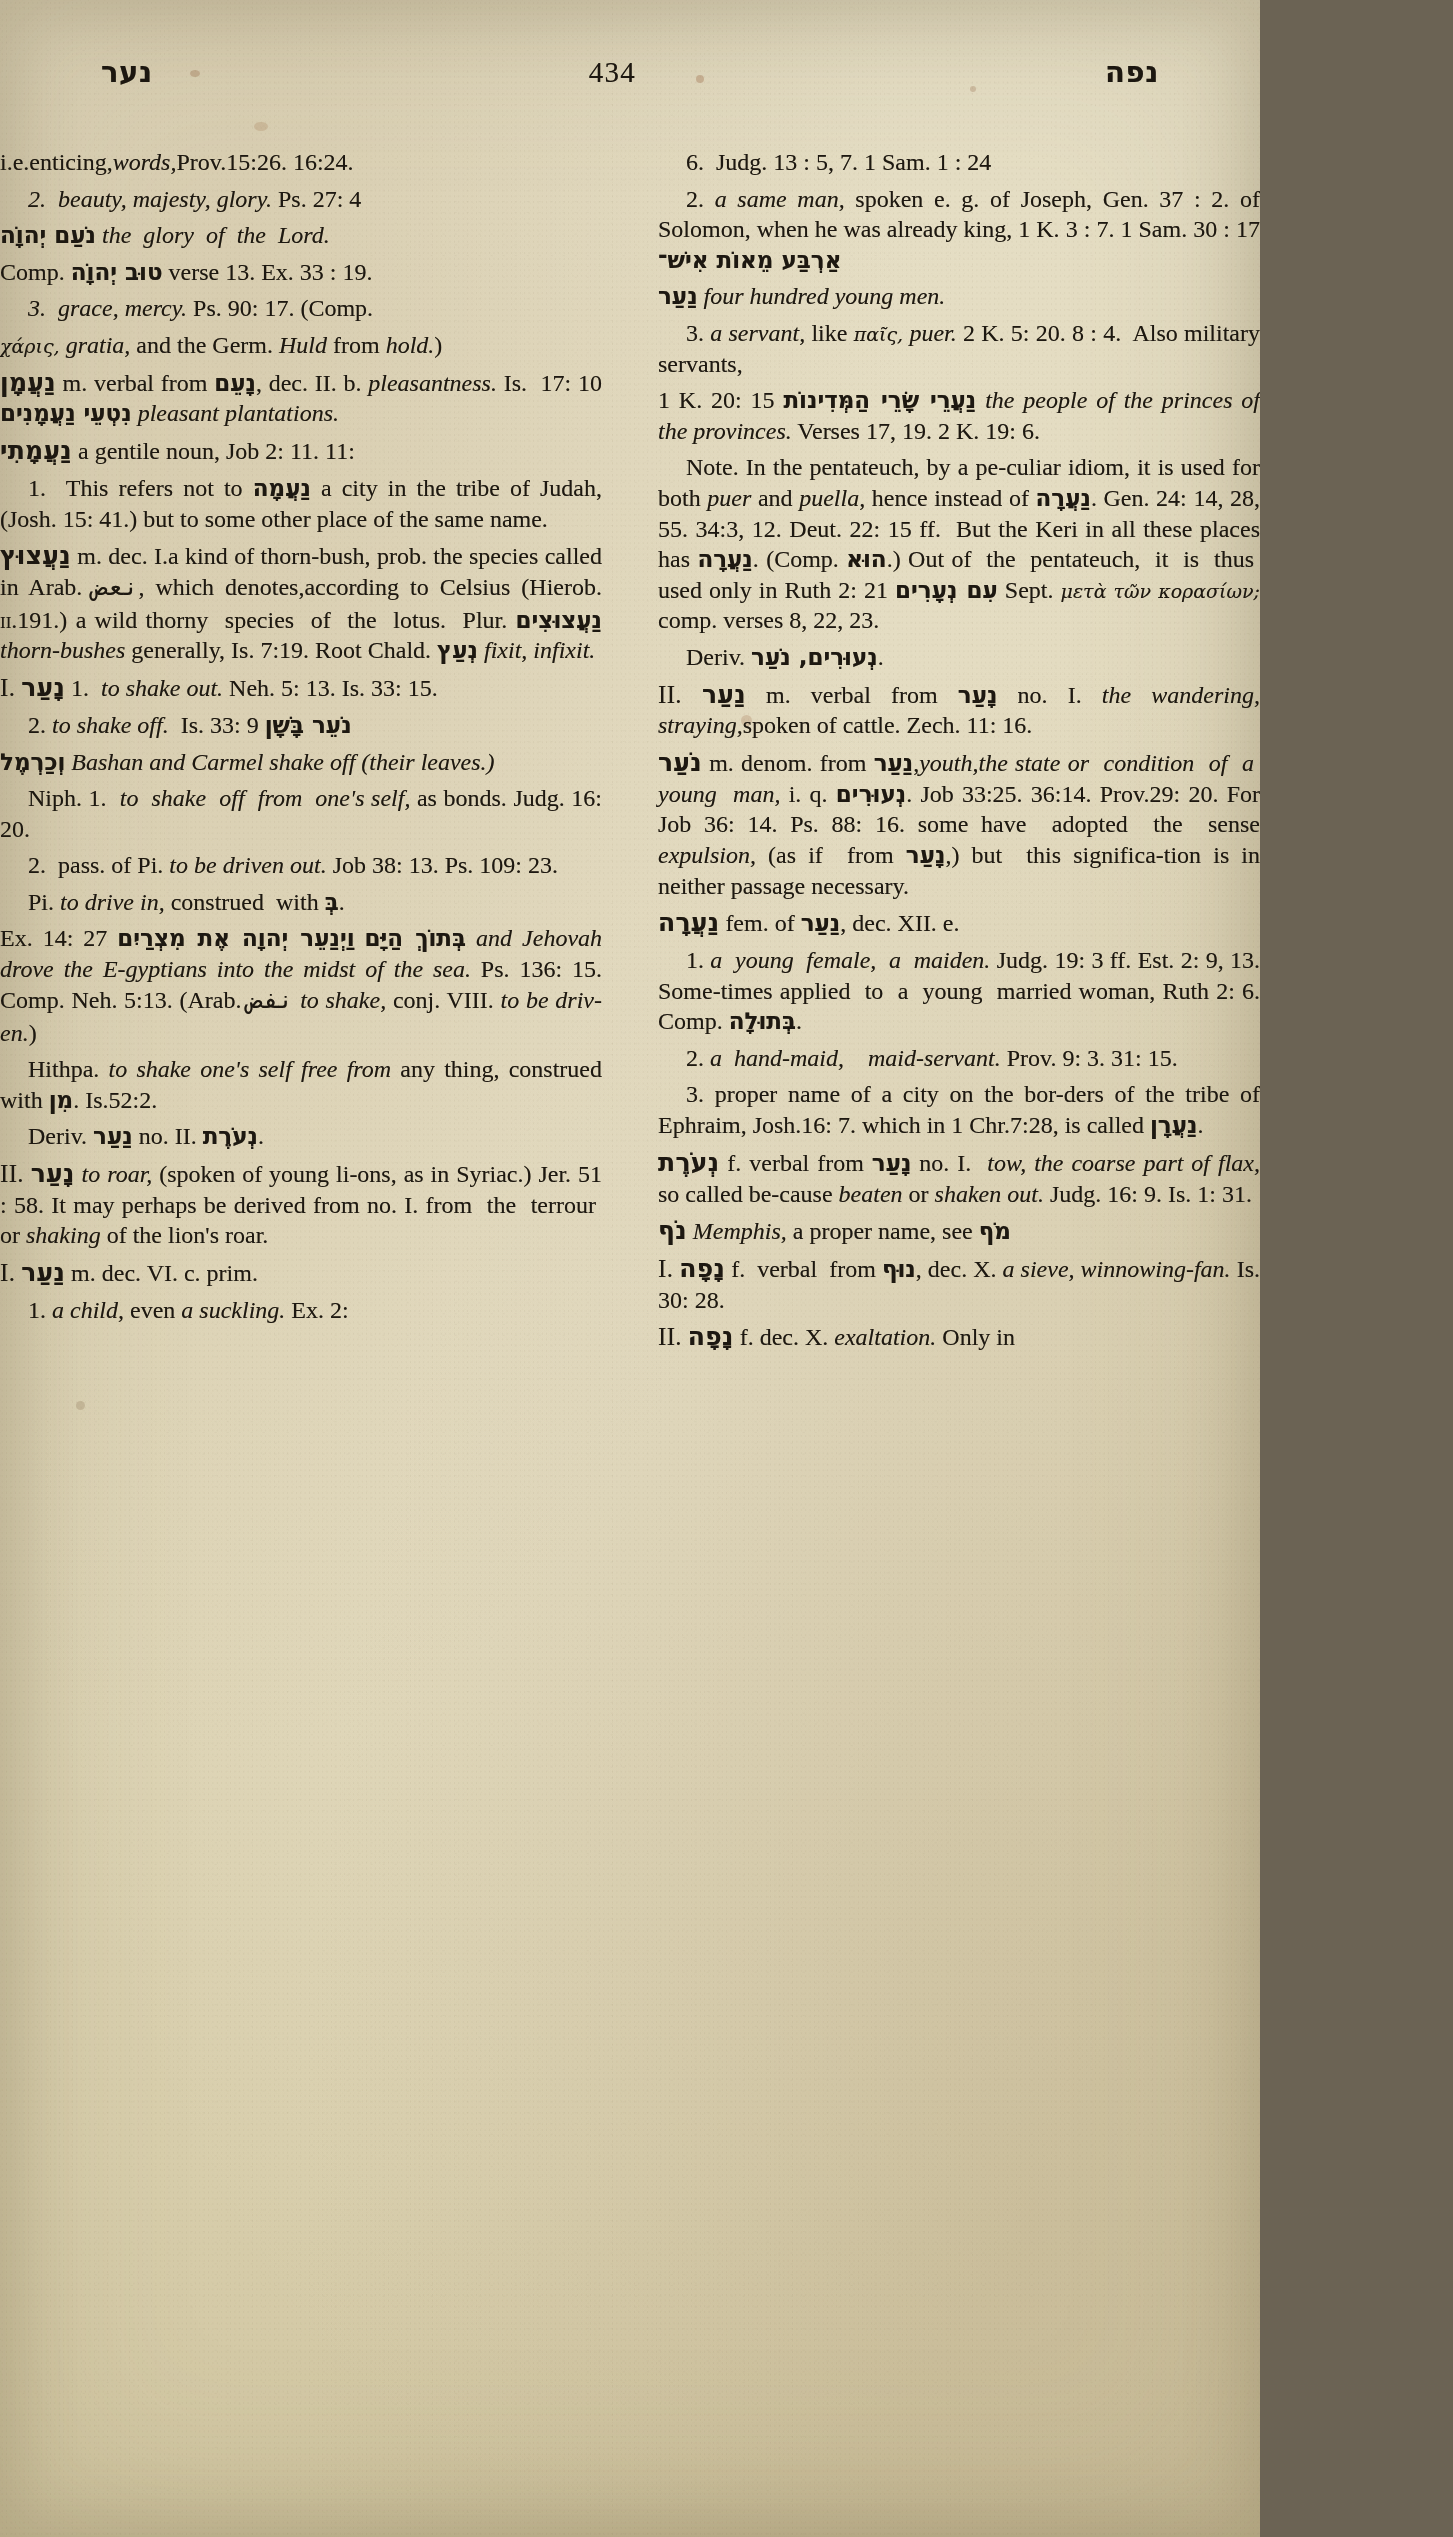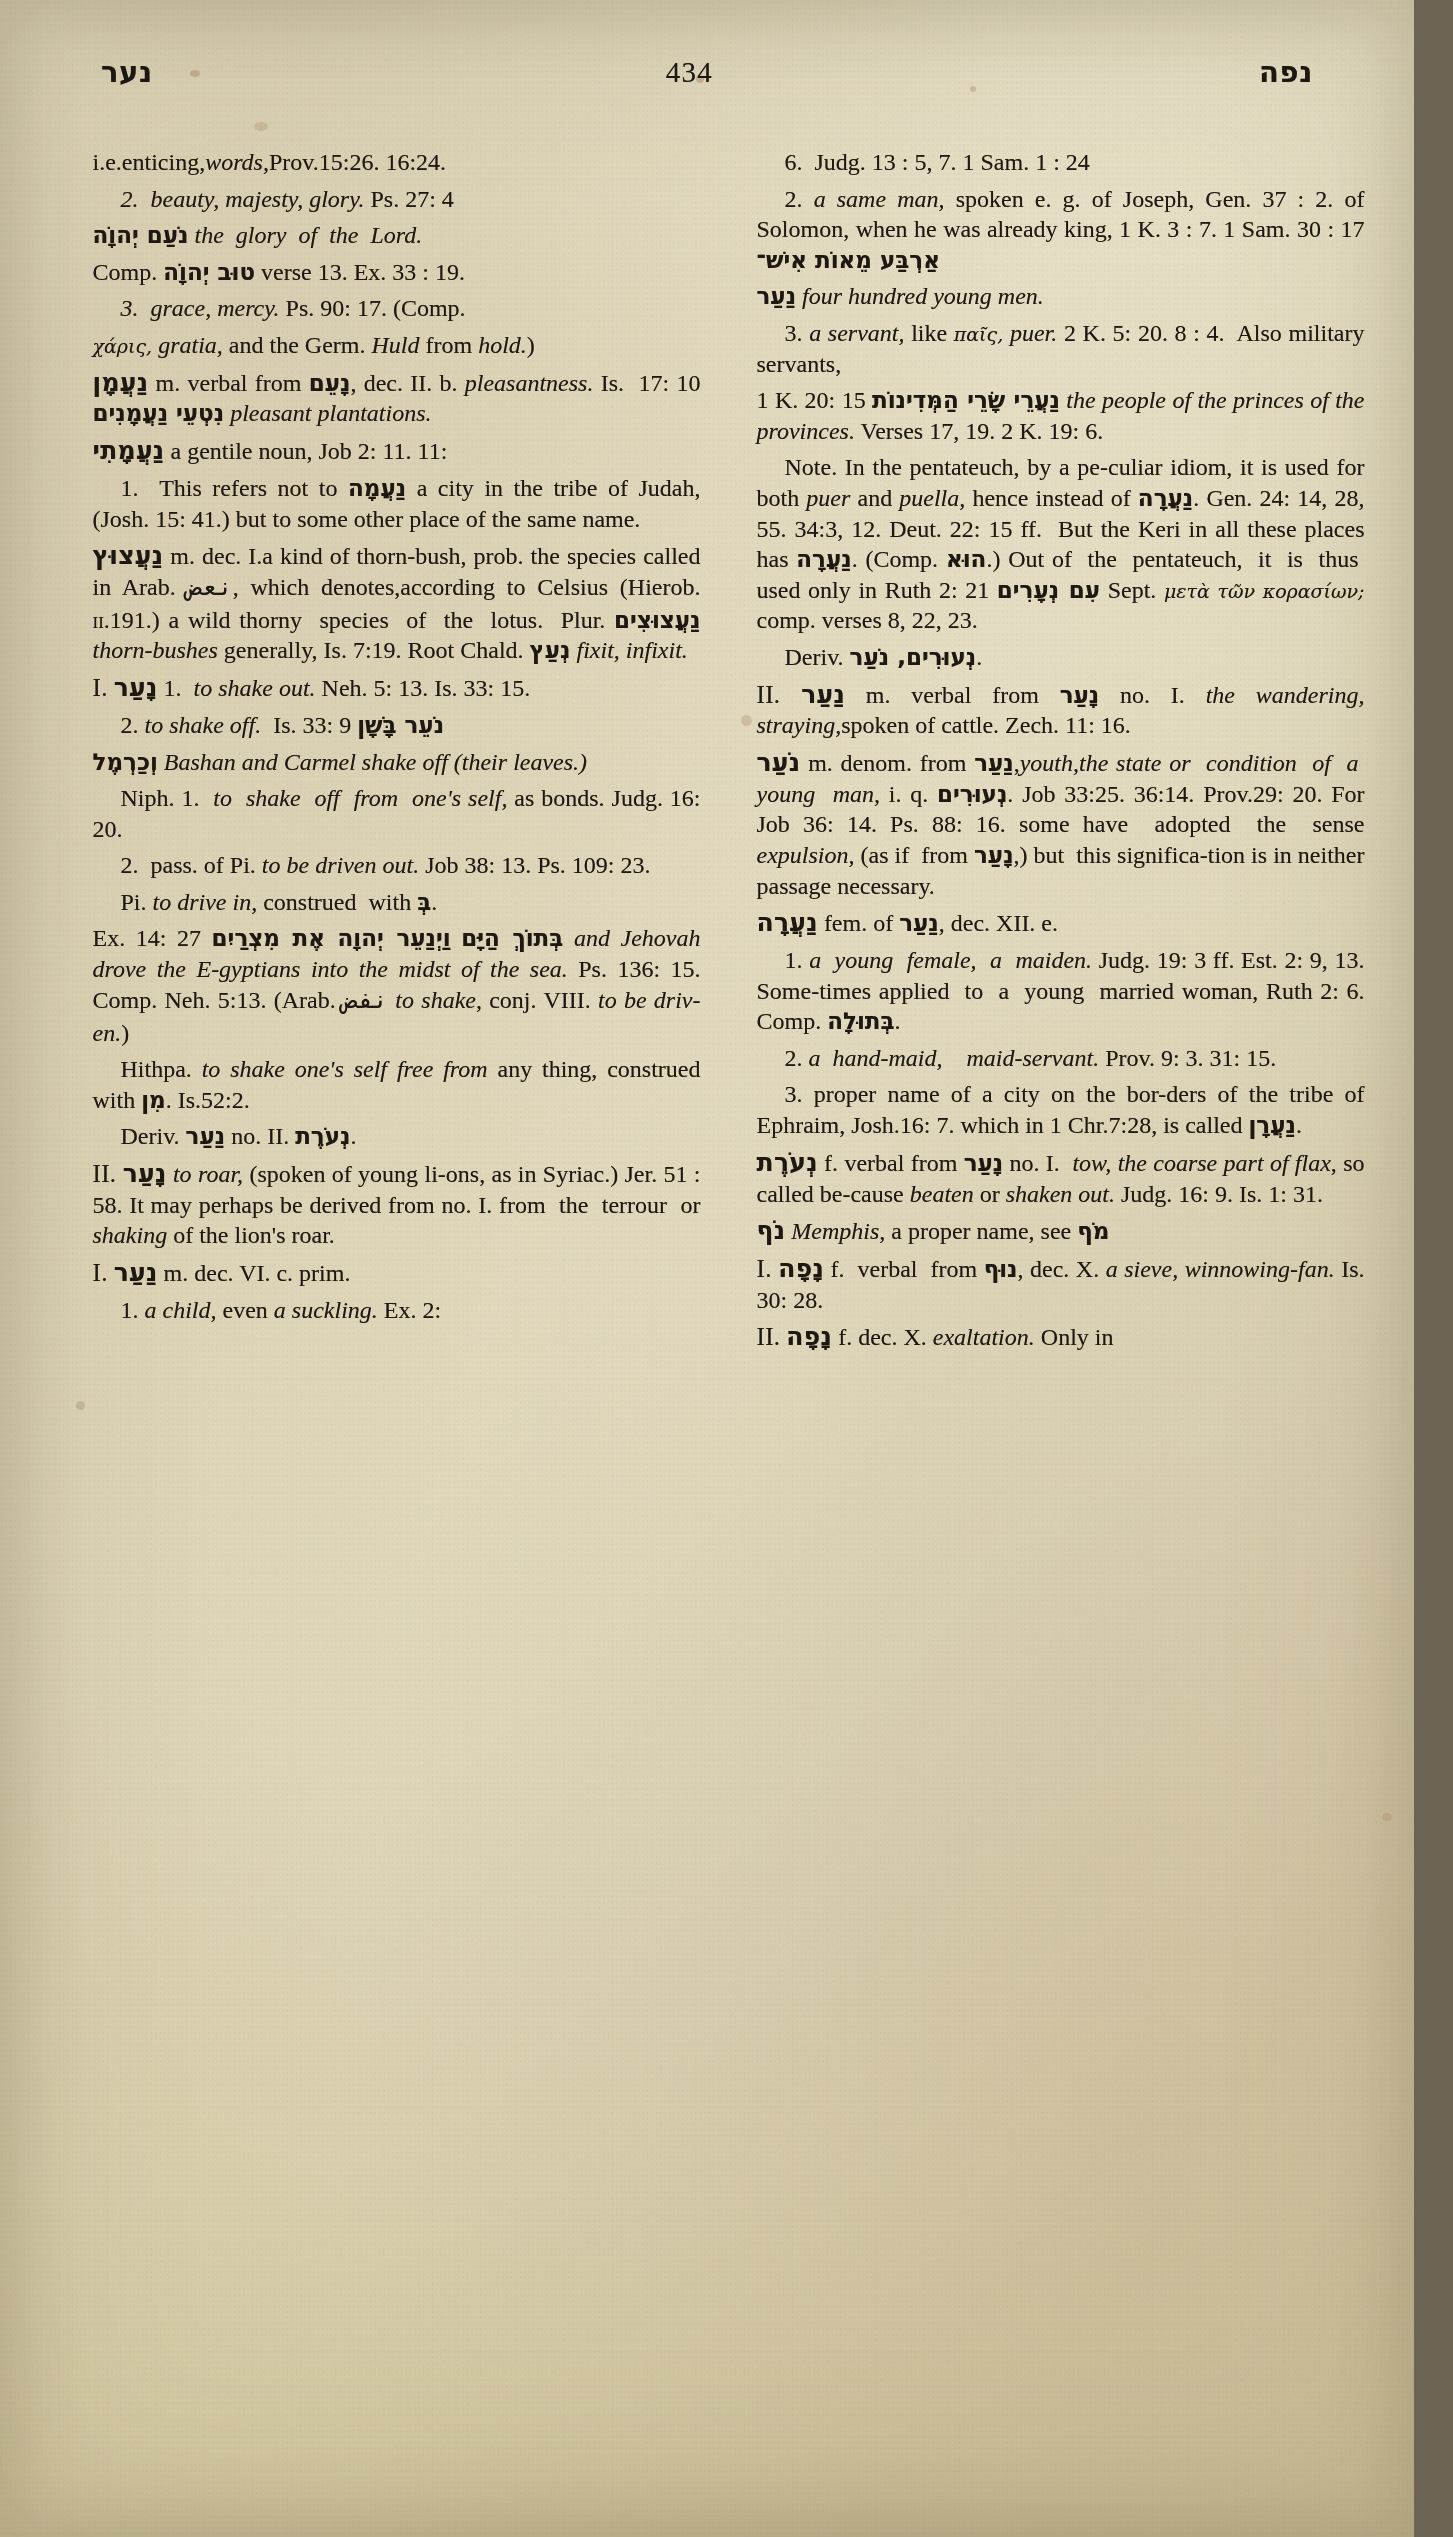--- a/index.html
+++ b/index.html
@@ -8,21 +8,21 @@
     padding: 0;
     background: #6b6354;
   }
   body {
     font-family: "Liberation Serif", "DejaVu Serif", serif;
   }
 
   
   #page {
     position: relative;
-    width: 1414px;
+    width: 1260px;
     height: 2538px;
     background:
       radial-gradient(ellipse at 18% 12%, rgba(196,180,146,0.40) 0%, rgba(196,180,146,0) 46%),
       radial-gradient(ellipse at 82% 88%, rgba(186,170,136,0.42) 0%, rgba(186,170,136,0) 50%),
       radial-gradient(ellipse at 50% 50%, rgba(233,226,203,0.55) 0%, rgba(233,226,203,0) 70%),
       linear-gradient(176deg, #e6dfc6 0%, #e3dbc0 28%, #ded5b7 58%, #d8ceac 82%, #cfc49f 100%);
     overflow: hidden;
     box-sizing: border-box;
   }
   
@@ -76,21 +76,20 @@
   }
 
   
   #cols {
     position: absolute;
     top: 147px;
     left: 0; right: 0;
     display: flex;
     justify-content: center;
     gap: 56px;
-    padding-left: 43px;
   }
   .col {
     width: 608px;
     color: #1d1811;
     font-size: 24px;
     line-height: 1.275;
     text-align: justify;
     text-justify: inter-word;
   }
 

